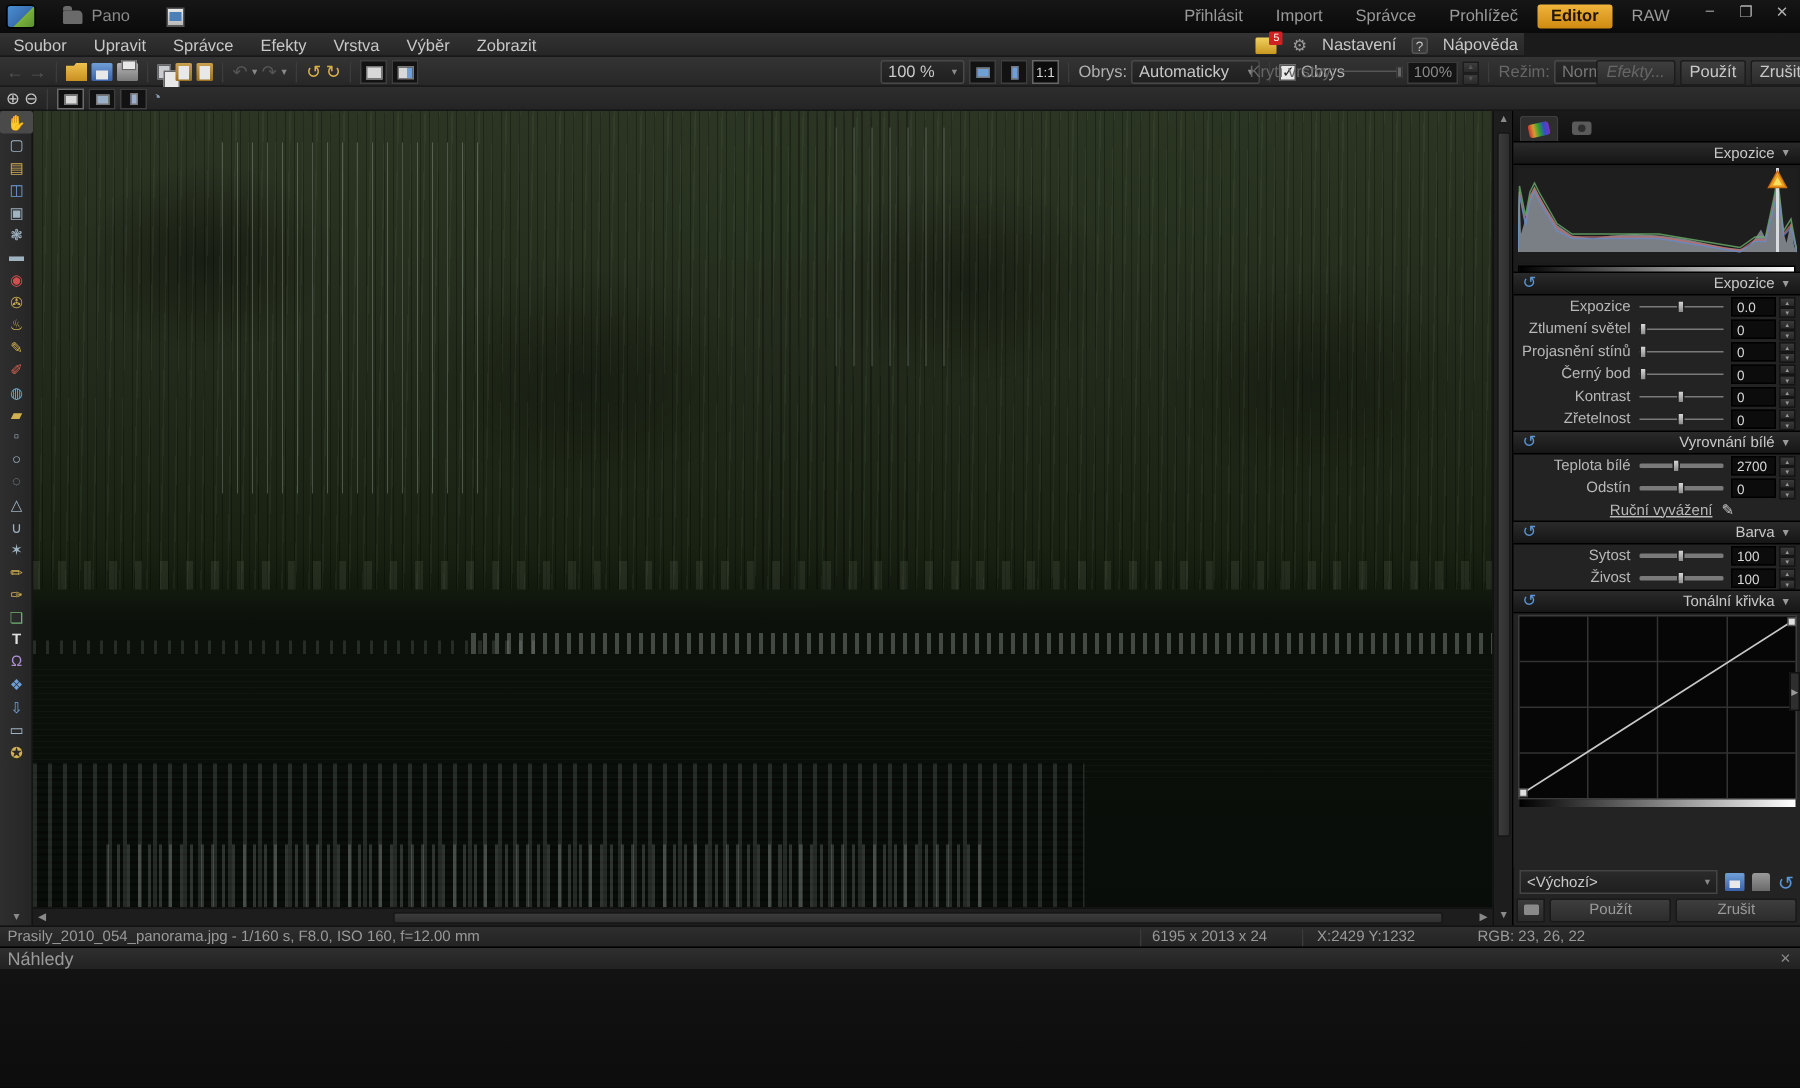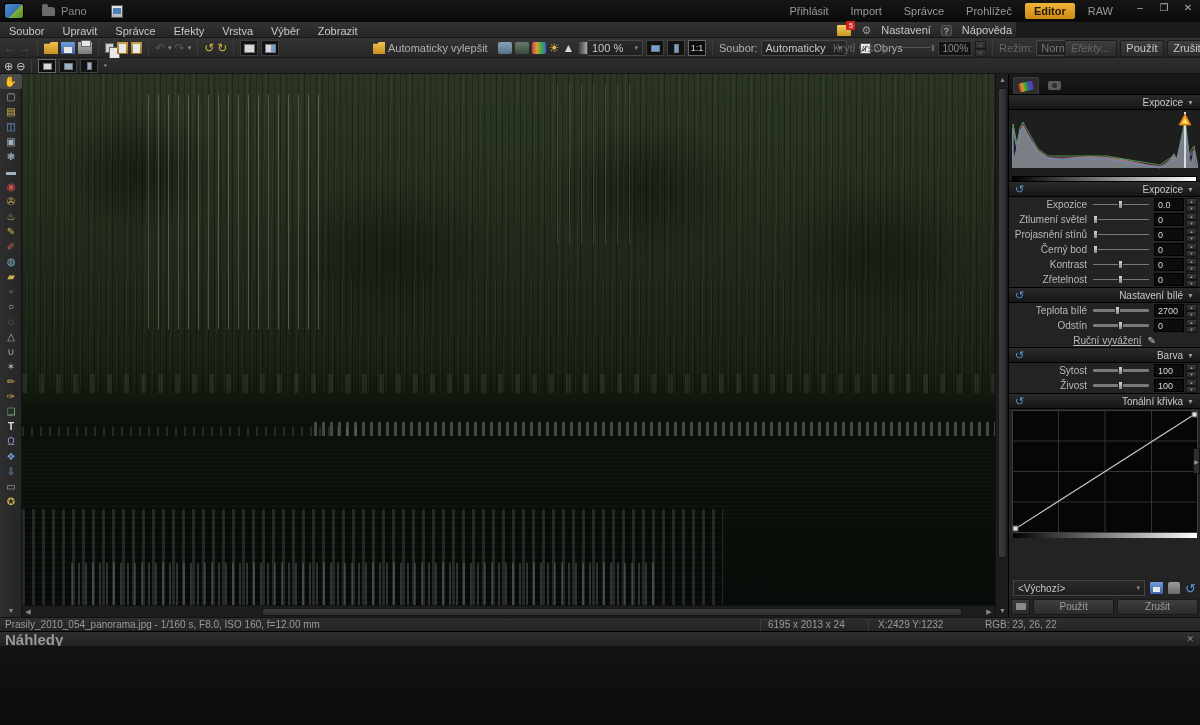--- a/index.html
+++ b/index.html
@@ -194,21 +194,21 @@
   
   .statusbar { position:absolute; left:0; top:617px; width:1200px; height:14px;
                background:linear-gradient(#2e2e2e,#232323); border-top:1px solid #121212; color:#9a9a9a; font-size:10px; }
   .statusbar span { position:absolute; top:1px; white-space:nowrap; }
   .st-file { left:5px; } .st-dim { left:768px; } .st-xy { left:878px; } .st-rgb { left:985px; }
   .st-sep { position:absolute; top:1px; width:1px; height:12px; background:#1a1a1a; border-right:1px solid #3a3a3a; }
 
   
   .bottombar { position:absolute; left:0; top:631px; width:1200px; height:15px;
                background:linear-gradient(#2f2f2f,#222); border-top:1px solid #000; display:flex; align-items:center; }
-  .bottombar .cap { color:#9a9a9a; font-size:15px; padding-left:5px;font-weight:bold; }
+  .bottombar .cap { color:#9a9a9a; font-size:12px; padding-left:5px; }
   .bottombar .x { margin-left:auto; padding-right:6px; color:#8a8a8a; font-size:9px; }
   .thumbs { position:absolute; left:0; top:646px; width:1200px; height:79px;
             background:linear-gradient(#121212,#0c0c0c); }
 </style>
 </head>
 <body>
 
 <div id="app">
 
   <div class="titlebar">
@@ -276,50 +276,37 @@
       <span class="tglyph" style="color:#d8b04a">↻</span>
       <span class="tsep"></span>
       <span class="viewmode">
           <span class="vm-in"></span>
         </span>
       <span class="viewmode">
           <span class="vm-in split"></span>
         </span>
     </div>
 
-    <div class="tb" style="left:373px">
-      <span class="ico ico-folder" style="width:12px"></span>
-      <span class="tlabel">Automaticky vylepšit</span>
-      <span style="width:4px"></span>
-      <span class="ico" style="background:linear-gradient(#8aa0b8,#5a7088);border-radius:2px"></span>
-      <span class="ico" style="background:linear-gradient(#6a7a6a,#3a4a3a);border-radius:2px"></span>
-      <span class="ico rainbow"></span>
-      <span class="tglyph" style="color:#e8c050">☀</span>
-      <span class="tglyph" style="color:#d8d8d8">▲</span>
-      <span class="ico" style="background:linear-gradient(90deg,#222,#ddd);border-radius:2px"></span>
-      <span class="ico ico-paste" style="width:13px"></span>
-      <span class="drop-arrow">▾</span>
-    </div>
 
     <div class="tb" style="left:587px">
       <span class="tselect" style="width:56px">
         <span>100 %</span>
         <span class="drop-arrow">▾</span>
       </span>
       <span class="viewmode">
           <span class="vm-in" style="width:9px;height:7px;background:#6f9fd8"></span>
         </span>
       <span class="viewmode">
           <span class="vm-in" style="width:5px;height:9px;background:#6f9fd8"></span>
         </span>
       <span class="viewmode" style="border-color:#666;background:#0c0c0c">
         <span class="mini145" style="border:none;background:none;padding:0">1:1</span>
       </span>
       <span class="tsep"></span>
-      <span class="tlabel">Soubor:</span>
+      <span class="tlabel">Obrys:</span>
       <span class="tselect" style="width:86px">
         <span>Automaticky</span>
         <span class="drop-arrow">▾</span>
       </span>
       <span class="tsep"></span>
       <span class="checkbox">✓</span>
       <span class="tlabel">Obrys</span>
     </div>
 
     <div class="tb" style="left:833px">
@@ -582,21 +569,21 @@
         </span>
       <span class="sval">0</span>
       <span class="sspin">
           <div>▲</div>
           <div>▼</div>
         </span>
     </div>
 
     <div class="sechead">
       <span class="reset-ico">↺</span>
-      <span class="title">Nastavení bílé</span>
+      <span class="title">Vyrovnání bílé</span>
       <span class="carret">▼</span>
     </div>
     <div class="srow">
       <span class="lab">Teplota bílé</span>
       <span class="strack">
           <span class="line grad g-temp"></span>
           <span class="shnd pos45"></span>
         </span>
       <span class="sval">2700</span>
       <span class="sspin">

